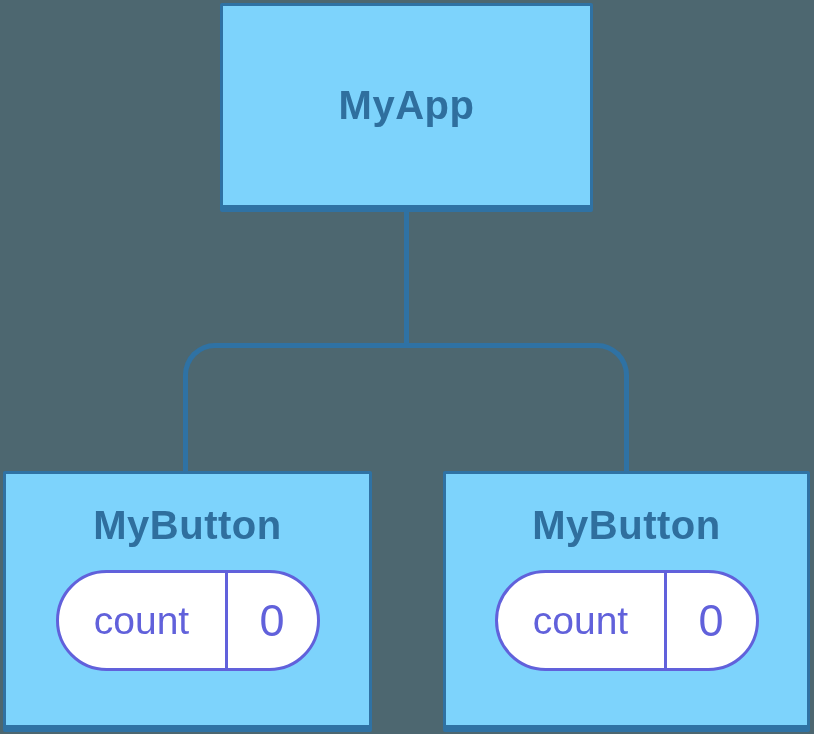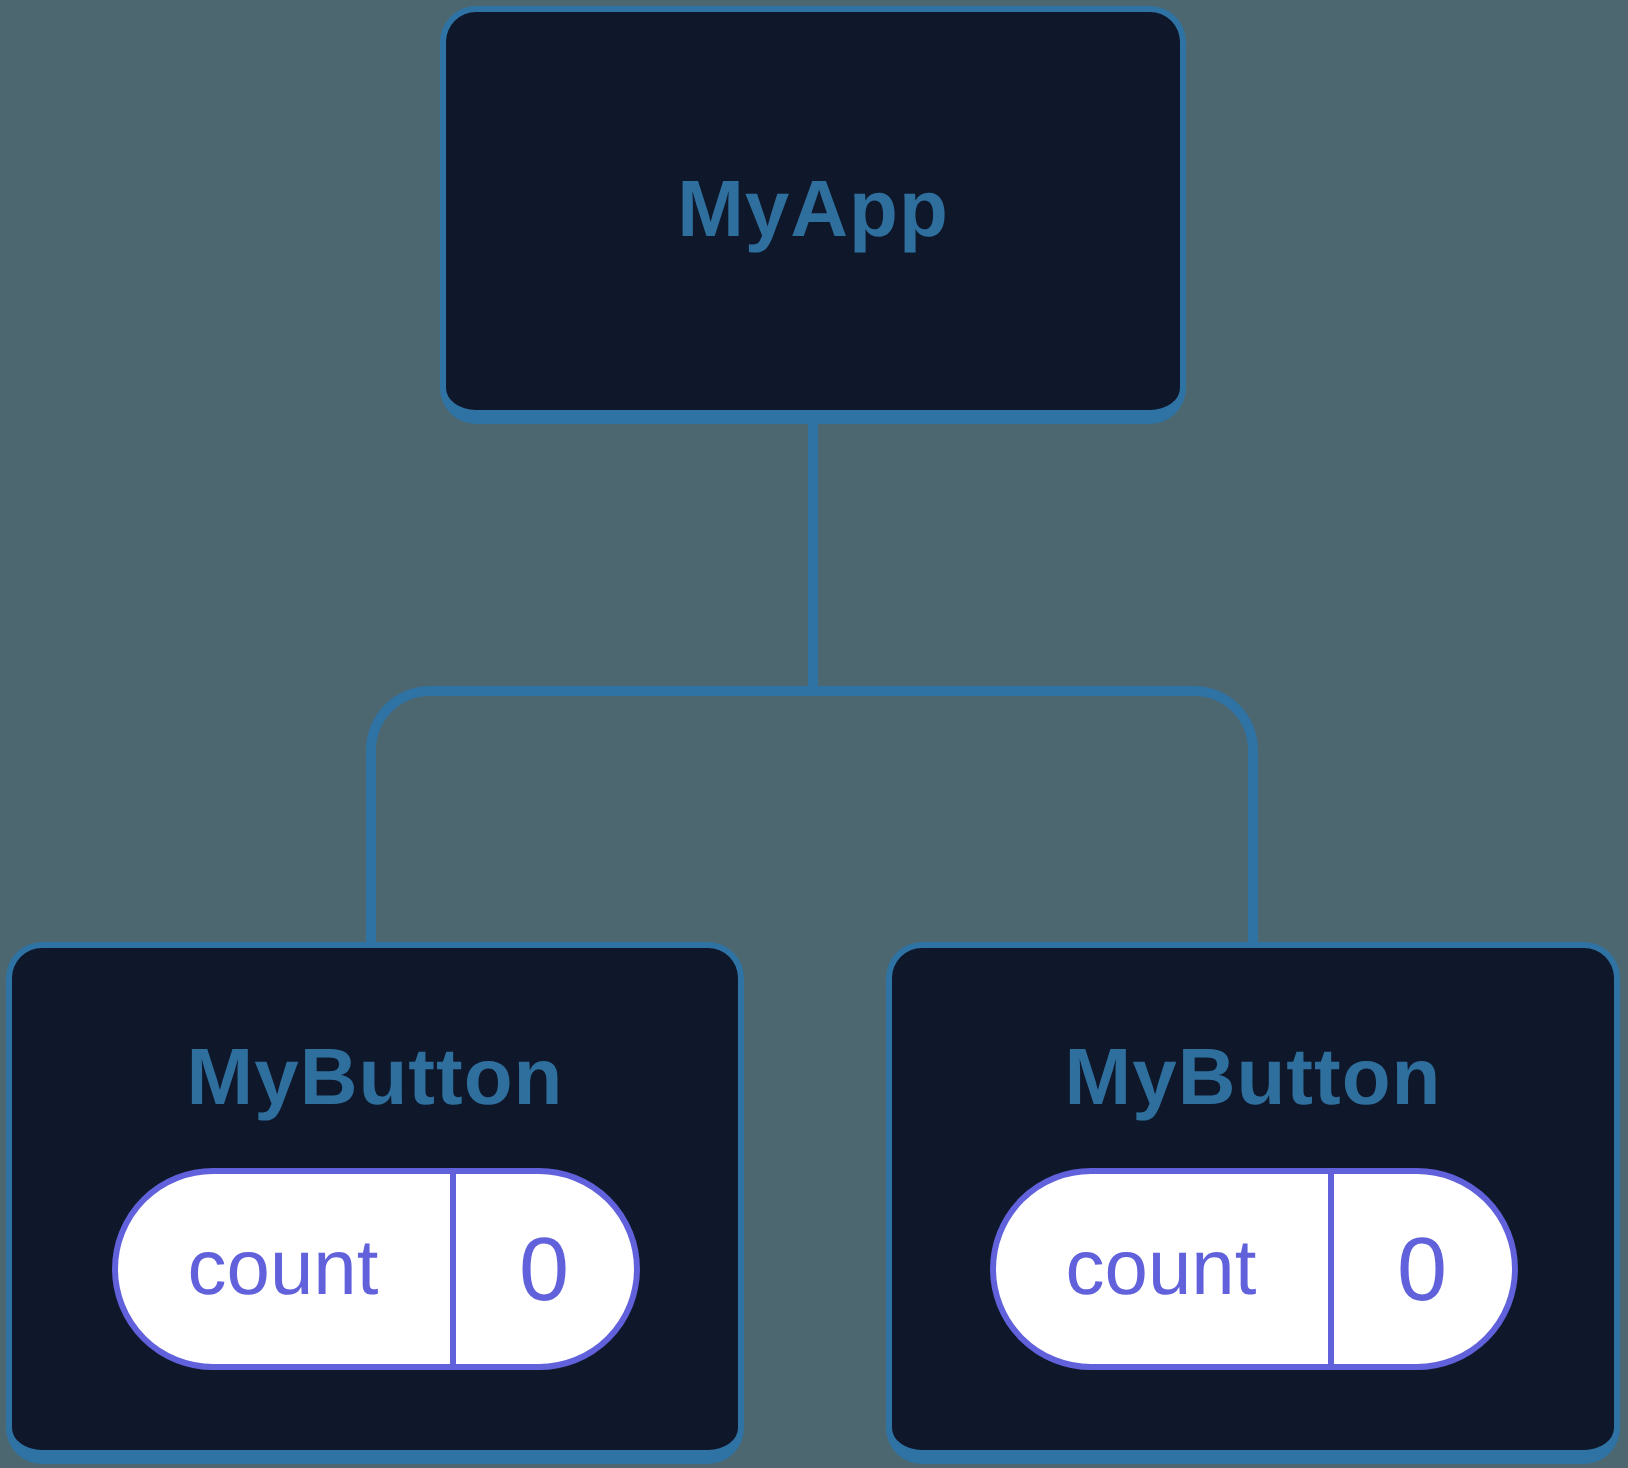--- a/index.html
+++ b/index.html
@@ -37,24 +37,24 @@
     box-sizing: border-box;
     border: 5px solid #2F72A4;
     border-bottom: none;
     border-radius: 32px 32px 0 0;
     z-index: 1;
   }
   
   .card {
     position: absolute;
     box-sizing: border-box;
-    background: #0f172a;
+    background: #7dd3fc;
     border: 3px solid #2F72A4;
     border-bottom-width: 7px;
-    border-radius: 18px;
+    border-radius: 2px;
     z-index: 2;
   }
   .card-root {
     left: 220px;
     top: 3px;
     width: 373px;
     height: 209px;
     display: flex;
     align-items: center;
     justify-content: center;
@@ -70,21 +70,21 @@
   .card-child.left  { left: 3px; }
   .card-child.right { left: 443px; width: 367px; }
   .comp-label {
     font-size: 40px;
     font-weight: 600;
     letter-spacing: 0.5px;
     color: #2F6F9E;
     white-space: nowrap;
   }
   .card-child .comp-label {
-    margin-top: 42px;
+    margin-top: 28px;
     line-height: 46px;
   }
   
   .pill {
     margin-top: 22px;
     width: 264px;
     height: 101px;
     box-sizing: border-box;
     border: 3px solid #6161DB;
     border-radius: 60px;

